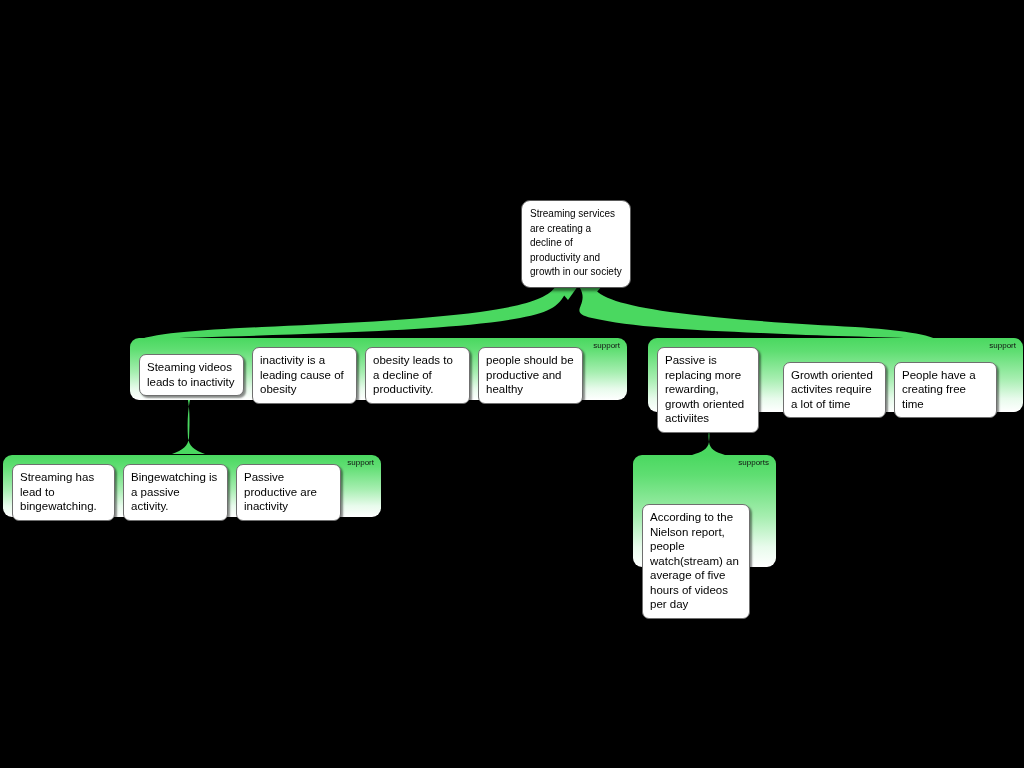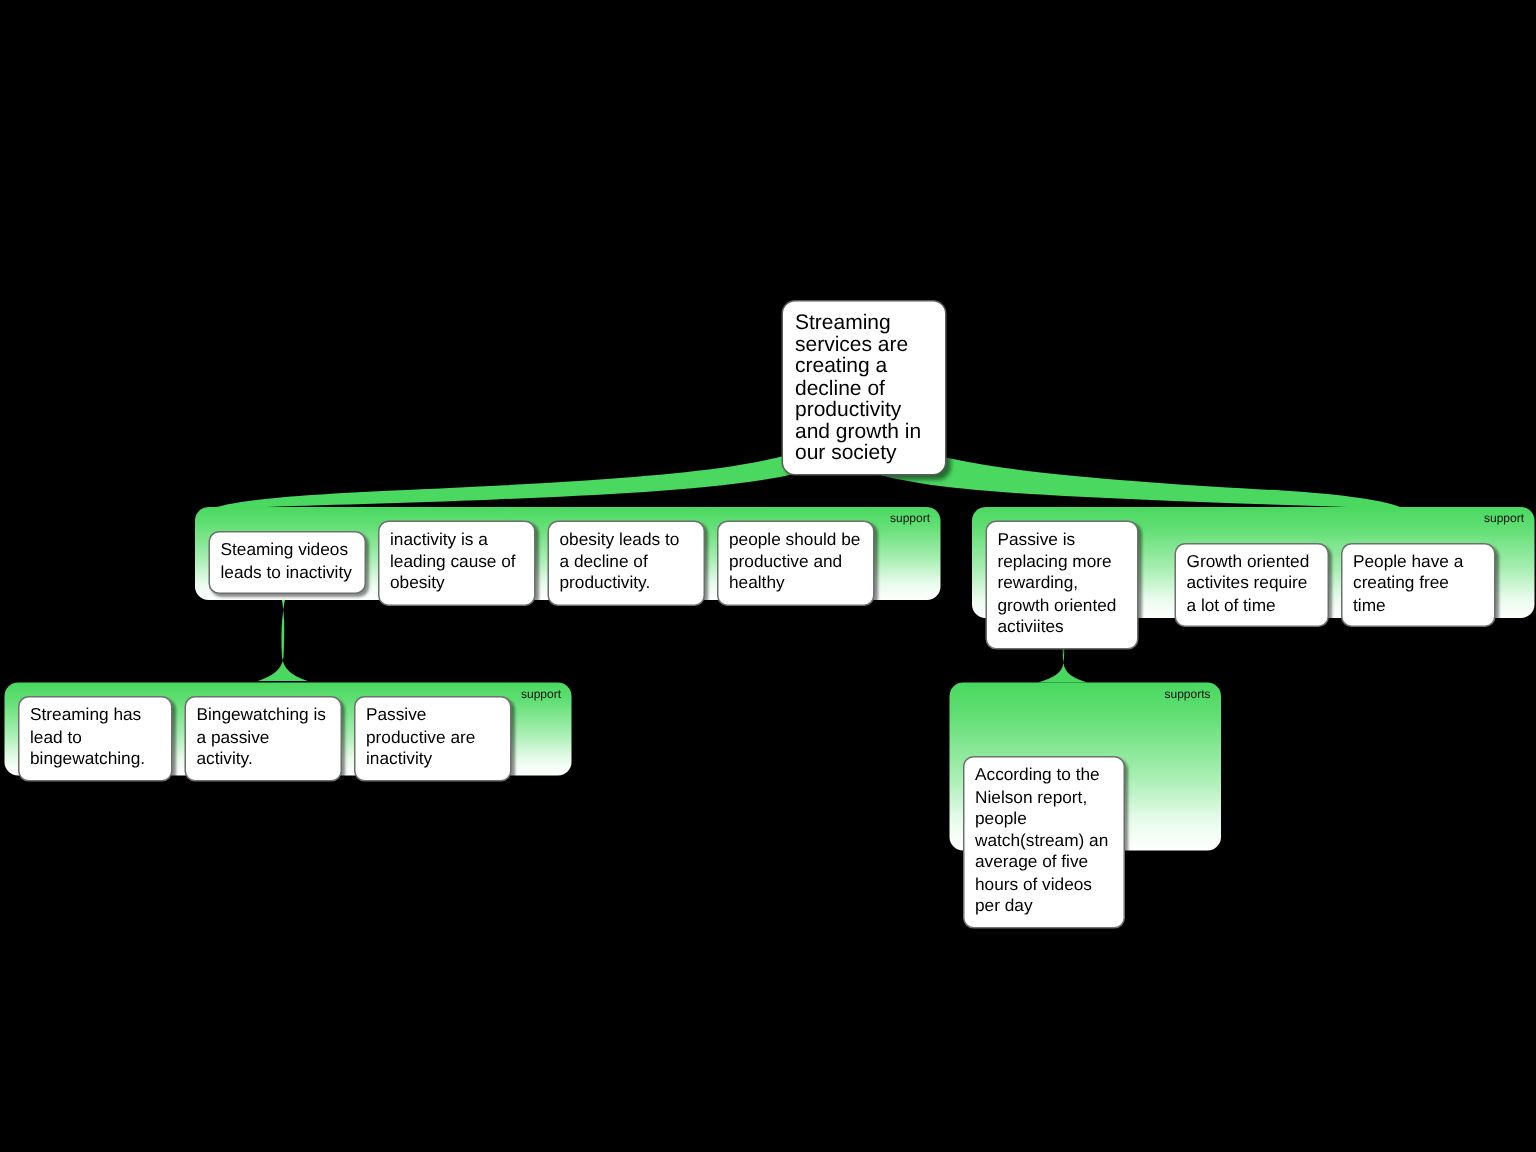--- a/index.html
+++ b/index.html
@@ -43,21 +43,21 @@
     word-wrap:break-word;
   }
 
   
   .root{
     position:absolute;z-index:3;
     background:#fff;
     border:1px solid #5a5a5a;
     border-radius:9px;
     padding:6px 8px 7px 8px;
-    font-size:14px;line-height:14.5px;color:#000;
+    font-size:10px;line-height:14.5px;color:#000;
     box-sizing:border-box;
     box-shadow:3px 3px 3px rgba(0,0,0,0.5);
   }
 </style>
 </head>
 <body>
 
 <div id="canvas">
 
   <svg id="links" viewBox="0 0 1024 768" width="1024" height="768" xmlns="http://www.w3.org/2000/svg">
@@ -149,21 +149,21 @@
       </div>
       <div class="card" style="width:105px;">
         <span>Bingewatching is a passive activity.</span>
       </div>
       <div class="card" style="width:105px;">
         <span>Passive productive are inactivity</span>
       </div>
     </div>
   </div>
 
-  <div class="group" style="left:633px;top:455px;width:181px;height:112px;">
+  <div class="group" style="left:633px;top:455px;width:143px;height:112px;">
     <span class="group-label">supports</span>
     <div class="cards">
       <div class="card" style="width:108px;margin-top:40px;">
         <span>According to the Nielson report, people watch(stream) an average of five hours of videos per day</span>
       </div>
     </div>
   </div>
 
 </div>
 

